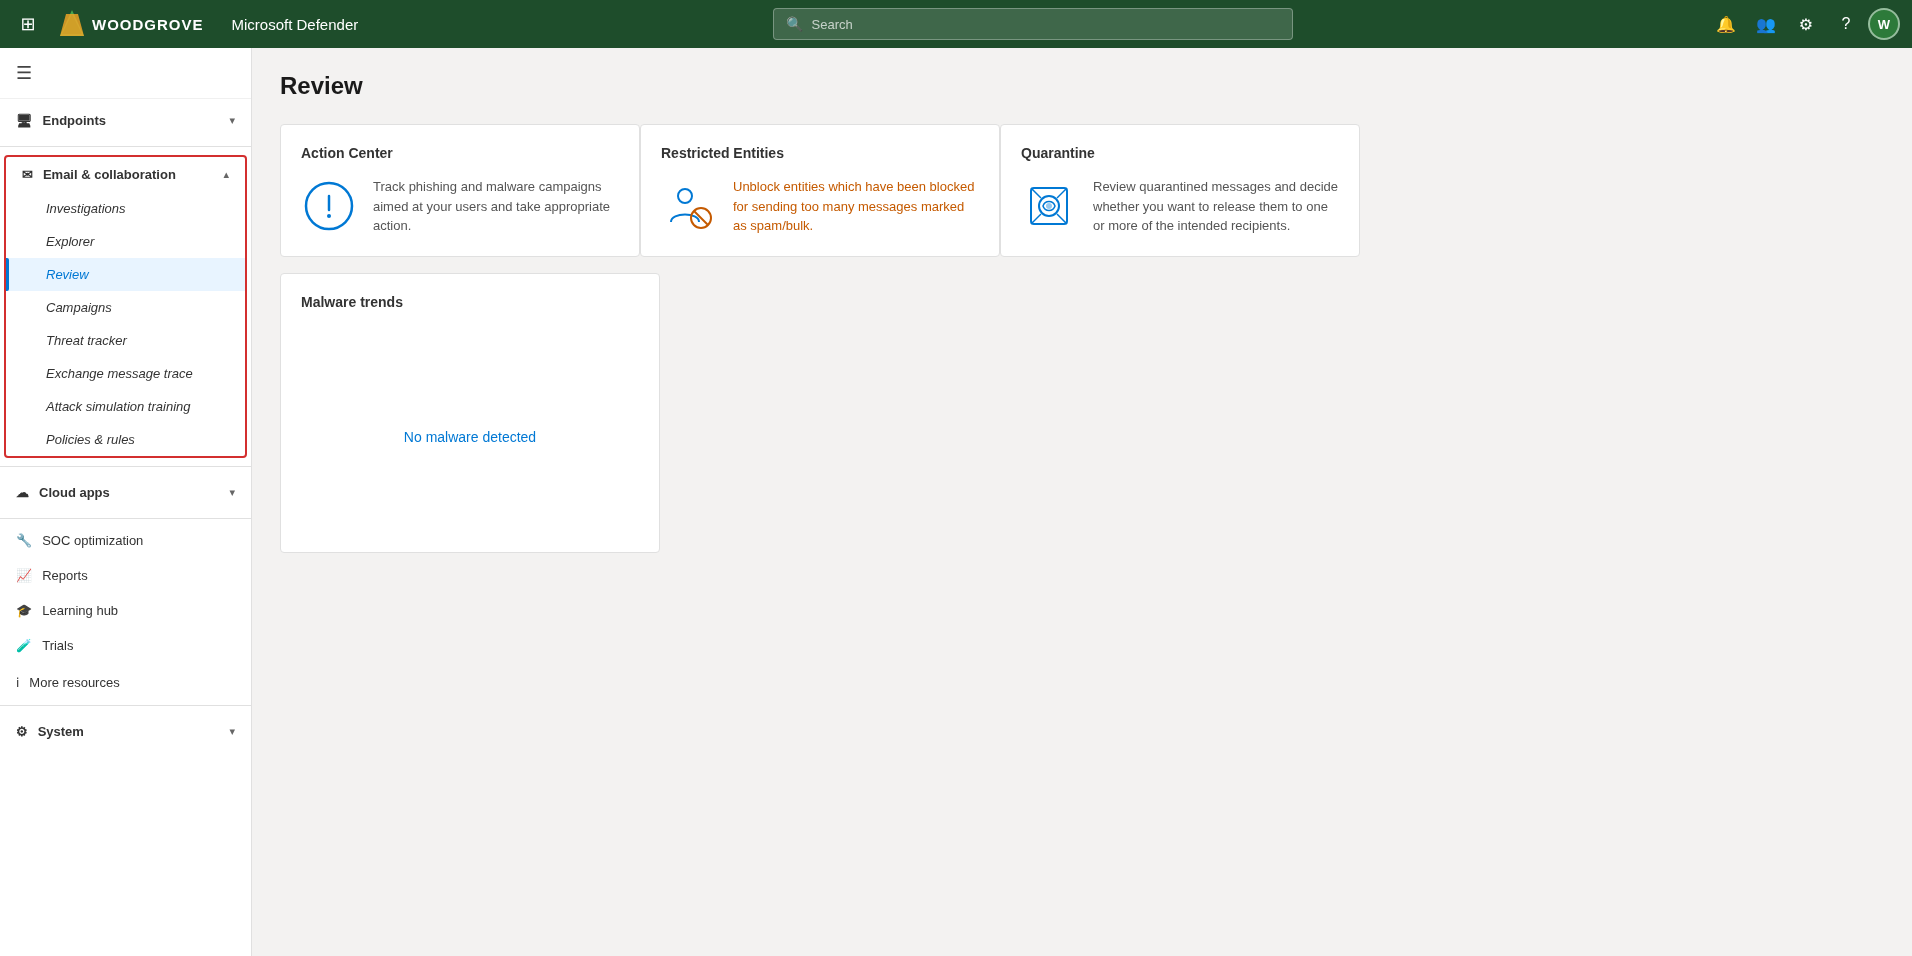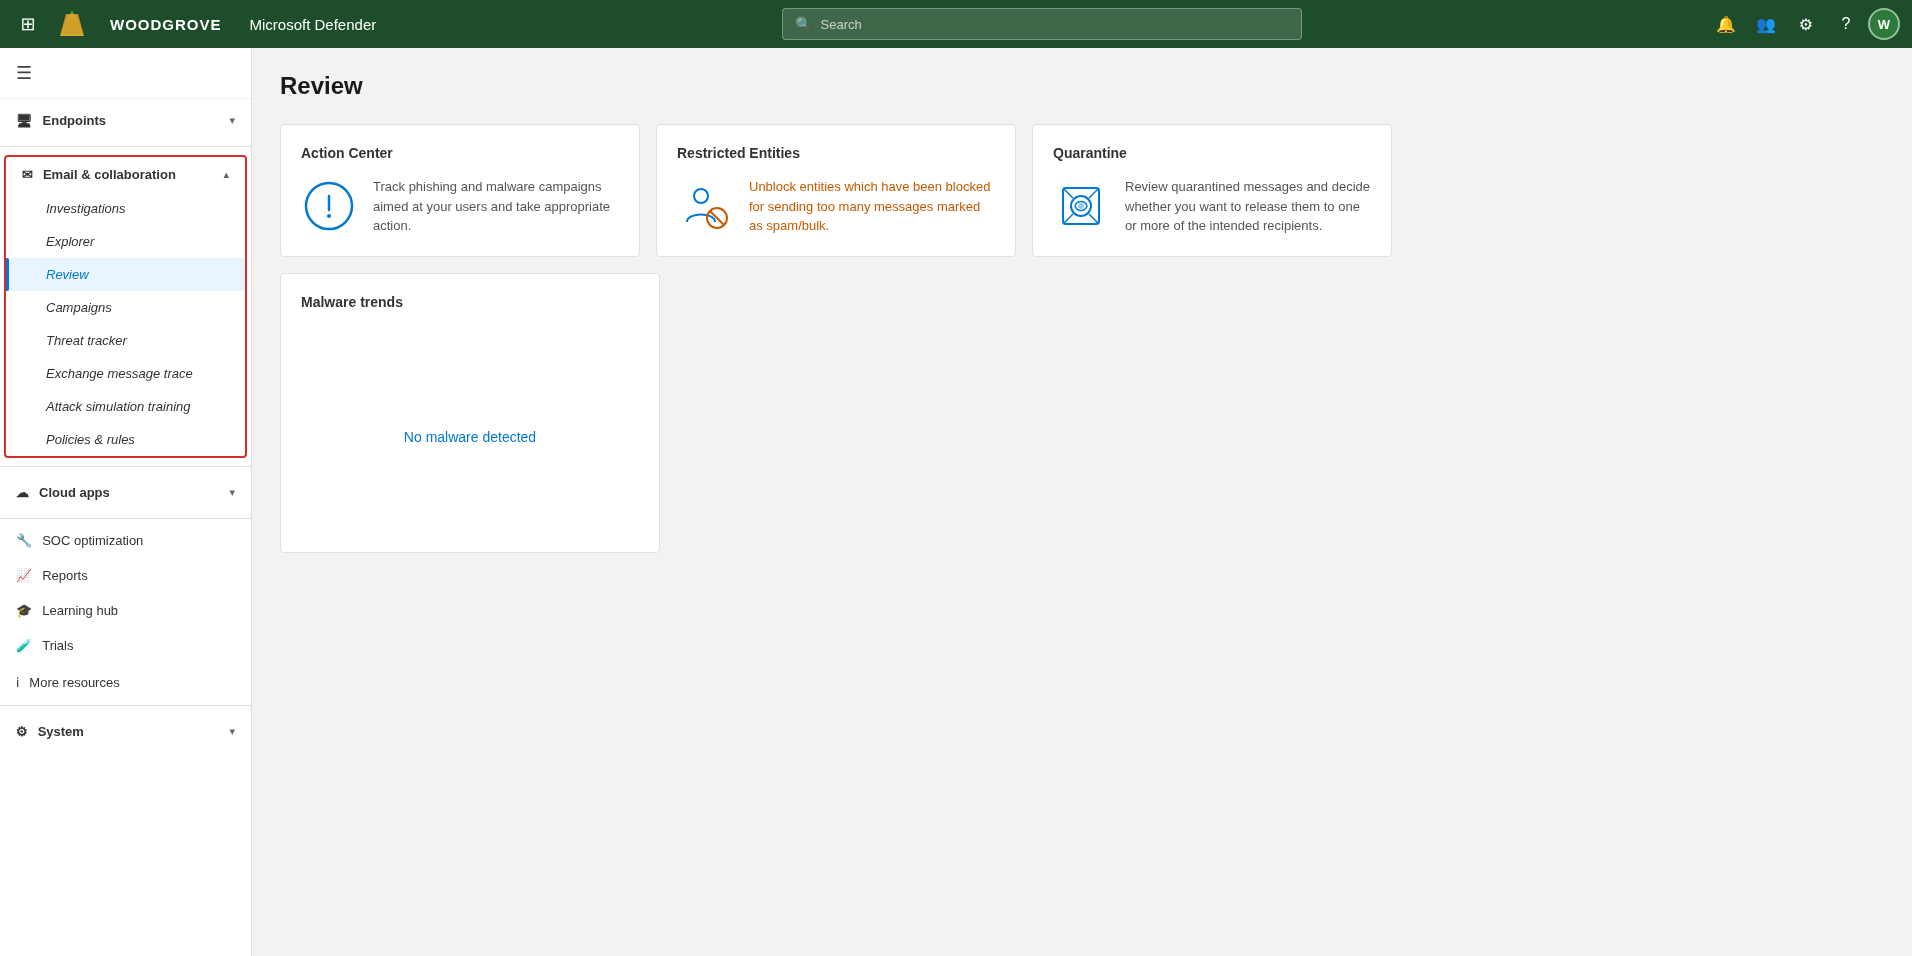--- a/index.html
+++ b/index.html
@@ -21,21 +21,21 @@
       font-size: 18px;
       cursor: pointer;
       width: 32px;
       display: flex;
       align-items: center;
       justify-content: center;
     }
     .topnav-logo {
       display: flex;
       align-items: center;
-      gap: 22px;
+      gap: 4px;
       margin-right: 16px;
     }
     .logo-icon {
       width: 32px;
       height: 32px;
     }
     .logo-text {
       color: white;
       font-weight: 600;
       font-size: 15px;
@@ -188,21 +188,20 @@
     .page-title {
       font-size: 24px;
       font-weight: 600;
       color: #1a1a1a;
       margin-bottom: 24px;
     }
 
     
     .cards-row {
       display: flex;
-      gap: 16px;
       margin-bottom: 16px;
       flex-wrap: wrap;
     }
     .card {
       background: white;
       border: 1px solid #e0e0e0;
       border-radius: 4px;
       padding: 20px;
       flex: 1;
       min-width: 280px;

